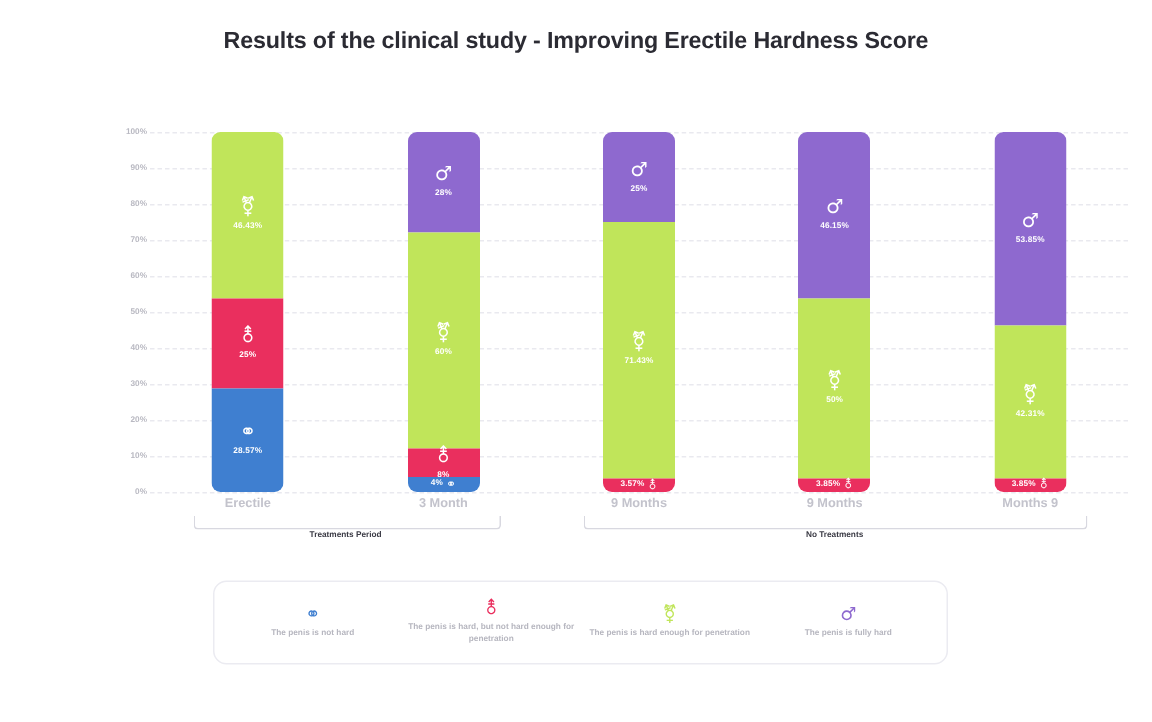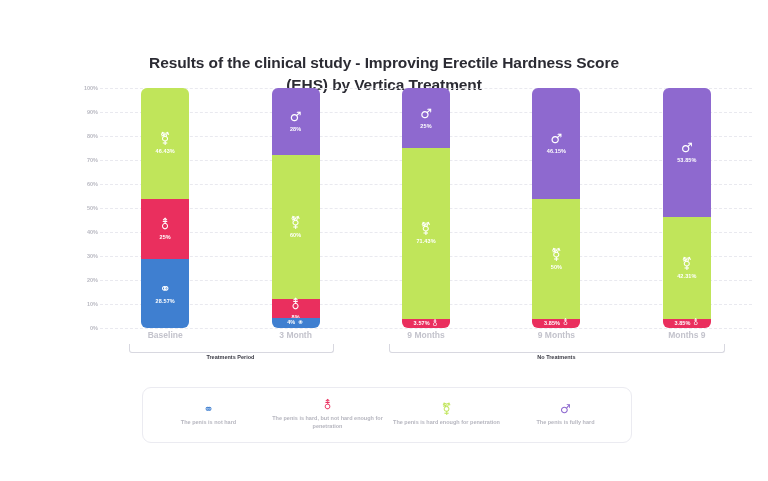--- a/index.html
+++ b/index.html
@@ -9,21 +9,21 @@
     font-family:"Liberation Sans", sans-serif;
     overflow:hidden;
     position:relative;
   }
   .chart-title{
     text-align:center;
     font-size:15.5px;
     font-weight:bold;
     color:#2b2b33;
     line-height:1.42;
-    padding-top:52px;
+    padding-top:17px;
     letter-spacing:-0.1px;
   }
   .plot-wrap{
     position:absolute;
     left:0;top:88px;
     width:768px;height:240px;
   }
   
   .yaxis{
     position:absolute;left:58px;top:0;width:40px;height:240px;
@@ -163,21 +163,20 @@
     color:#b6b6bf;
     text-align:center;
     line-height:1.45;
   }
 </style>
 </head>
 <body>
 
 <div class="chart-title">
   <div>Results of the clinical study - Improving Erectile Hardness Score</div>
-  <div>(EHS) by Vertica Treatment</div>
 </div>
 
 <div class="plot-wrap">
   <div class="gridlines" id="gridlines">
       <div class="gridline" style="top: 0px;"></div>
       <div class="gridline" style="top: 24px;"></div>
       <div class="gridline" style="top: 48px;"></div>
       <div class="gridline" style="top: 72px;"></div>
       <div class="gridline" style="top: 96px;"></div>
       <div class="gridline" style="top: 120px;"></div>
@@ -282,21 +281,21 @@
           <div class="seg thin" style="height: 9.24px; background: rgb(234, 47, 94);">
             <span class="pct">3.85%</span>
             <span class="sym">⚨</span>
           </div>
         </div>
       </div>
     </div>
 </div>
 
 <div class="xlabels" id="xlabels">
-    <div class="xlabel">Baseline</div>
+    <div class="xlabel">Erectile</div>
     <div class="xlabel">3 Month</div>
     <div class="xlabel">9 Months</div>
     <div class="xlabel">9 Months</div>
     <div class="xlabel">Months 9</div>
   </div>
 <div class="brackets" id="brackets">
     <div class="bracket" style="left: 4.4%; width: 31.2%;"></div>
     <div class="bracket-label" style="left: 20%;">Treatments Period</div>
     <div class="bracket" style="left: 44.4%; width: 51.2%;"></div>
     <div class="bracket-label" style="left: 70%;">No Treatments</div>

